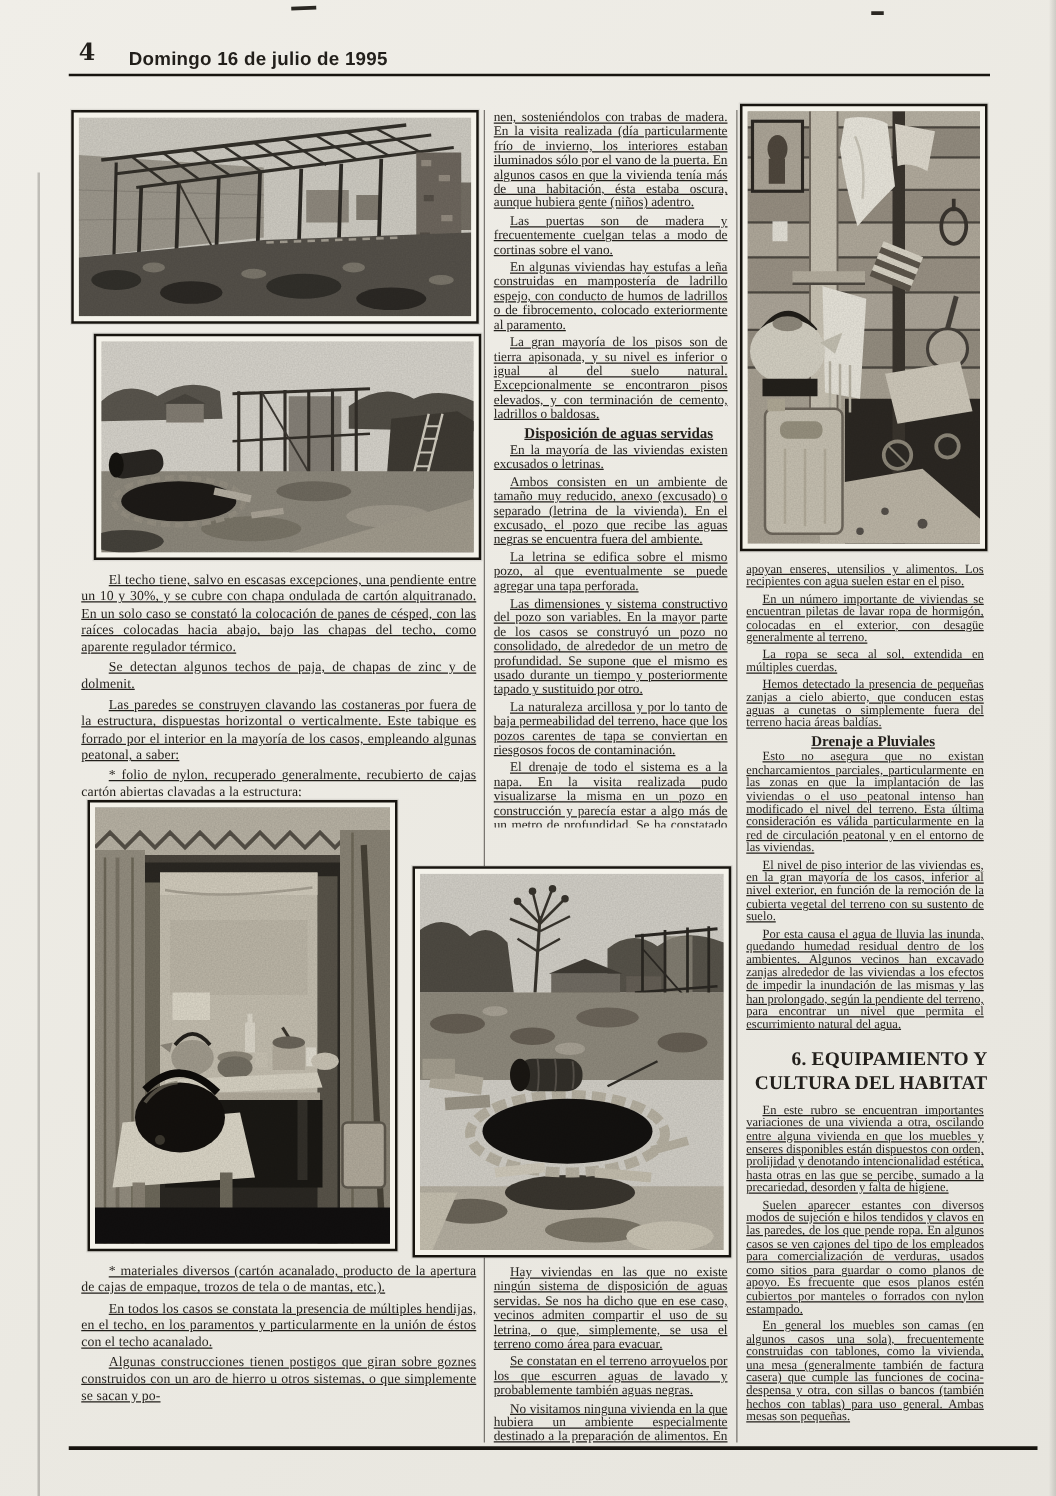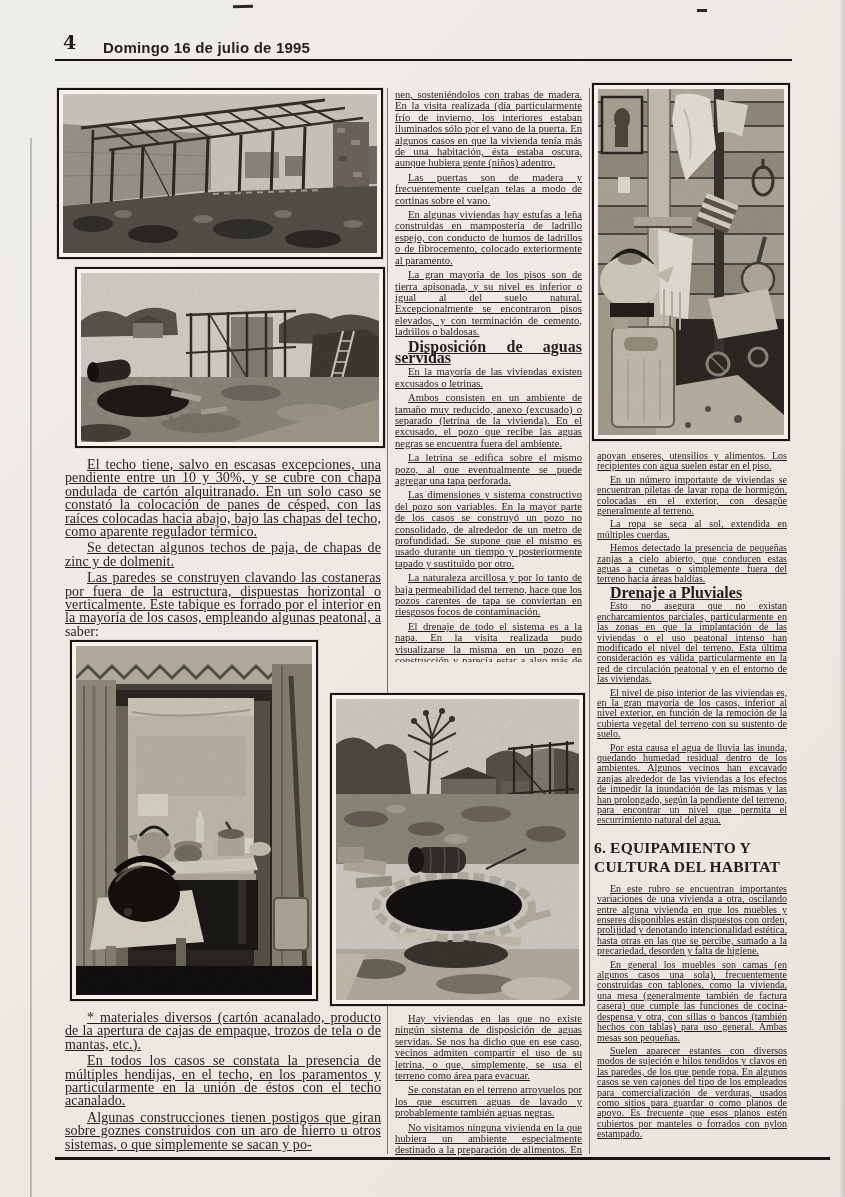--- a/index.html
+++ b/index.html
@@ -13,29 +13,29 @@
   .page-date{position:absolute;left:103px;top:39px;font-family:"Liberation Sans",sans-serif;font-weight:bold;font-size:15px;letter-spacing:.2px;}
   .rule{position:absolute;background:#17140f;}
   .top-rule{left:55px;top:59px;width:737px;height:2px;}
   .bottom-rule{left:55px;top:1157px;width:775px;height:3px;}
   .col-sep{position:absolute;width:1px;background:rgba(60,56,50,.65);}
   
   .photo-frame{position:absolute;border:2px solid #17140f;background:#f4f2ea;padding:4px;box-sizing:border-box;box-shadow:0 0 0 1px rgba(0,0,0,.08);}
   .photo-frame svg{display:block;width:100%;height:100%;}
   
   .textcol{position:absolute;text-align:justify;overflow:hidden;}
-  .col-wide{font-size:14px;line-height:13.4px;letter-spacing:.1px;}
+  .col-wide{font-size:11px;line-height:13.4px;letter-spacing:.1px;}
   .col-mid{font-size:10.6px;line-height:11.4px;}
   .col-narrow{font-size:10px;line-height:10.4px;}
   .textcol p{margin:3px;text-decoration:underline;}
   .col-wide p{text-indent:22px;}
   .col-mid p,.col-narrow p{text-indent:13px;}
   .textcol p.noindent{text-indent:0;}
-  .small-head{font-weight:bold;font-size:16px;margin:9px 0 7px;text-indent:0;}
-  .big-head{font-weight:bold;text-align:left;font-size:15.5px;line-height:19px;margin:12px 0 8px;letter-spacing:.2px;}
+  .small-head{font-weight:bold;text-align:center;font-size:12px;margin:9px 0 7px;text-indent:0;}
+  .big-head{font-weight:bold;text-align:right;font-size:15.5px;line-height:19px;margin:12px 0 8px;letter-spacing:.2px;}
   
   .artifact{position:absolute;background:#2a2722;}
   .edge-line-left{position:absolute;left:30px;top:138px;width:2px;height:1059px;background:rgba(70,66,60,.28);}
   .edge-shade-right{position:absolute;right:0;top:0;width:6px;height:1197px;background:linear-gradient(to left,rgba(60,58,54,.18),rgba(60,58,54,0));}
 </style>
 </head>
 <body>
 
 <svg width="0" height="0" style="position:absolute" aria-hidden="true">
   <defs>
@@ -396,22 +396,22 @@
         <p>Esto no asegura que no existan encharcamientos parciales, particularmente en las zonas en que la implantación de las viviendas o el uso peatonal intenso han modificado el nivel del terreno. Esta última consideración es válida particularmente en la red de circulación peatonal y en el entorno de las viviendas.</p>
         <p>El nivel de piso interior de las viviendas es, en la gran mayoría de los casos, inferior al nivel exterior, en función de la remoción de la cubierta vegetal del terreno con su sustento de suelo.</p>
         <p>Por esta causa el agua de lluvia las inunda, quedando humedad residual dentro de los ambientes. Algunos vecinos han excavado zanjas alrededor de las viviendas a los efectos de impedir la inundación de las mismas y las han prolongado, según la pendiente del terreno, para encontrar un nivel que permita el escurrimiento natural del agua.</p>
       </div>
     <div class="big-head">
       <div>6. EQUIPAMIENTO Y</div>
       <div>CULTURA DEL HABITAT</div>
     </div>
     <div>
         <p>En este rubro se encuentran importantes variaciones de una vivienda a otra, oscilando entre alguna vivienda en que los muebles y enseres disponibles están dispuestos con orden, prolijidad y denotando intencionalidad estética, hasta otras en las que se percibe, sumado a la precariedad, desorden y falta de higiene.</p>
+        <p>Suelen aparecer estantes con diversos modos de sujeción e hilos tendidos y clavos en las paredes, de los que pende ropa. En algunos casos se ven cajones del tipo de los empleados para comercialización de verduras, usados como sitios para guardar o como planos de apoyo. Es frecuente que esos planos estén cubiertos por manteles o forrados con nylon estampado.</p>
         <p>En general los muebles son camas (en algunos casos una sola), frecuentemente construidas con tablones, como la vivienda, una mesa (generalmente también de factura casera) que cumple las funciones de cocina-despensa y otra, con sillas o bancos (también hechos con tablas) para uso general. Ambas mesas son pequeñas.</p>
-        <p>Suelen aparecer estantes con diversos modos de sujeción e hilos tendidos y clavos en las paredes, de los que pende ropa. En algunos casos se ven cajones del tipo de los empleados para comercialización de verduras, usados como sitios para guardar o como planos de apoyo. Es frecuente que esos planos estén cubiertos por manteles o forrados con nylon estampado.</p>
       </div>
   </div>
 
   <div class="rule bottom-rule"></div>
 
   <div class="artifact" style="left:233px;top:5px;width:20px;height:3px;transform:rotate(-2deg);"></div>
   <div class="artifact" style="left:697px;top:9px;width:10px;height:3px;"></div>
   <div class="edge-line-left"></div>
   <div class="edge-shade-right"></div>
 

